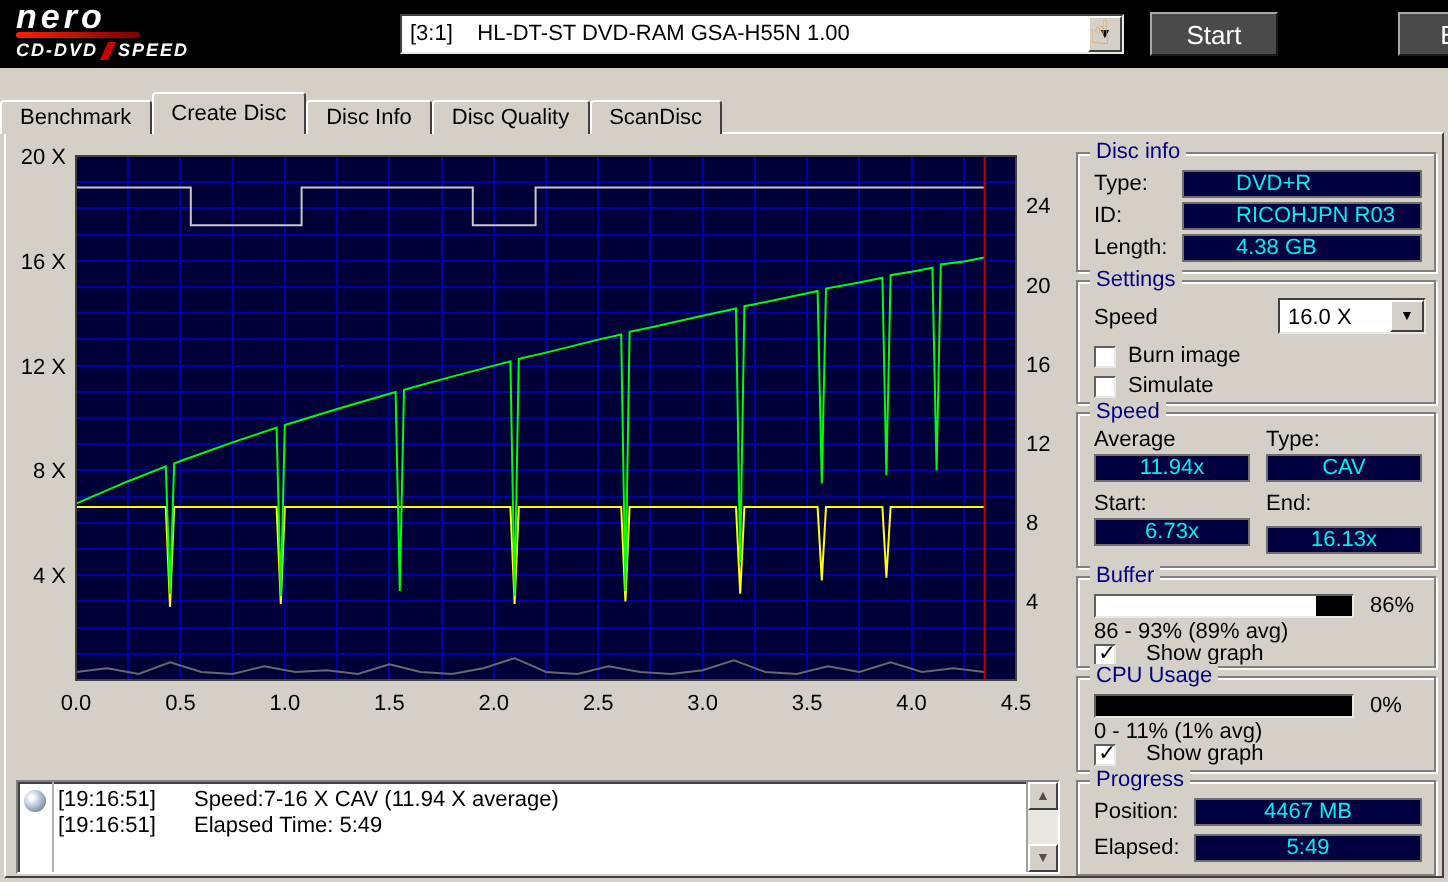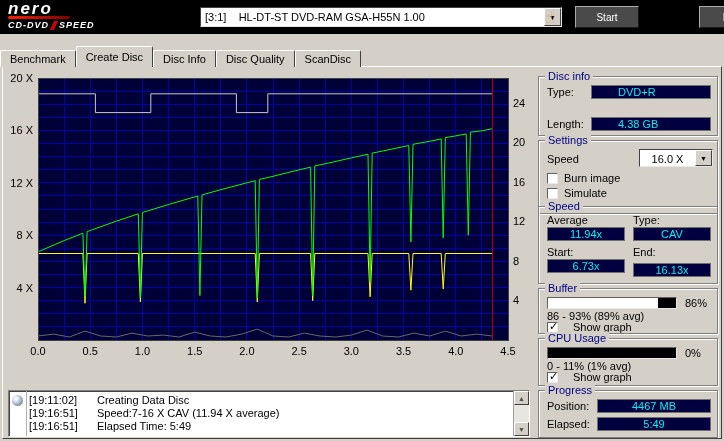--- a/index.html
+++ b/index.html
@@ -14,21 +14,21 @@
   .logo-swoosh{width:62px;height:3px;background:linear-gradient(90deg,#ff2000,#7a0000);border-radius:2px;margin-top:-1px;}
   .logo-sub{display:flex;align-items:center;gap:3px;margin-top:1px;font-size:9px;font-weight:bold;font-style:italic;letter-spacing:1px;}
   .logo-bolt{width:4px;height:9px;background:#d00000;transform:skewX(-25deg);}
   .combo{display:flex;background:#fff;border:1px solid;border-color:#404040 #e8e8e8 #e8e8e8 #404040;}
   .drive-combo{position:absolute;left:160px;top:7px;width:362px;height:20px;margin-left:40px;}
   .combo-text{flex:1;padding:2px 4px;white-space:pre;overflow:hidden;line-height:14px;}
   .combo-btn{width:17px;background:#d4d0c8;border:1px solid;border-color:#fff #404040 #404040 #fff;
              display:flex;align-items:center;justify-content:center;font-size:7px;color:#000;cursor:default;}
   .hand-btn{position:absolute;left:536px;top:4px;width:28px;height:26px;display:flex;align-items:center;justify-content:center;
             font-size:17px;color:#d8a868;cursor:default;}
-  .dark-btn{position:absolute;top:6px;height:22px;background:#4a4a4a;color:#fff;font-size:10px;
+  .dark-btn{position:absolute;top:6px;height:22px;background:#4a4a4a;color:#fff;font-size:13px;
             font-family:"Liberation Sans","DejaVu Sans",sans-serif;
             border:1px solid;border-color:#aaa #1a1a1a #1a1a1a #aaa;cursor:default;}
   .start-btn{left:575px;width:64px;}
   .exit-btn{left:653px;width:64px;margin-left:46px;}
 
   
   .tabpage{position:absolute;left:2px;top:66px;right:2px;bottom:2px;z-index:1;
            border:1px solid;border-color:#fff #404040 #404040 #fff;pointer-events:none;}
   .tabs{position:absolute;left:0;top:47px;height:20px;display:flex;align-items:flex-end;z-index:2;}
   .tab{height:17px;padding:2px 9px 0;background:#d4d0c8;
@@ -54,21 +54,21 @@
   .cbrow{position:absolute;left:8px;display:flex;align-items:center;gap:6px;}
   .pbar{position:absolute;left:8px;top:8px;width:130px;height:12px;background:#000;
         border:1px solid;border-color:#606060 #e8e8e8 #e8e8e8 #606060;}
   .pbar-fill{height:100%;background:#fff;}
 
   .gb-discinfo{top:76px;height:60px;}
   .gb-discinfo .row{position:absolute;left:8px;right:6px;height:14px;display:flex;align-items:center;}
   .gb-discinfo .row .lbl{width:44px;flex:none;}
   .gb-discinfo .row .val{flex:1;padding-left:26px;}
 
-  .gb-settings{top:140px;height:74px;text-align:center;}
+  .gb-settings{top:140px;height:62px;}
   .speed-lbl{position:absolute;left:8px;top:12px;}
   .speed-combo{position:absolute;left:100px;top:8px;width:74px;height:18px;}
 
   .gb-speed{top:206px;height:78px;}
   .sp{position:absolute;}
   .sp-v{width:78px;}
 
   .gb-buffer{top:288px;height:46px;}
   .gb-cpu{top:338px;height:48px;}
   .pct-lbl{position:absolute;left:146px;top:8px;}
@@ -207,20 +207,24 @@
         <text x="449.77777777777777" y="285" text-anchor="middle" fill="#000" font-size="11">4.0</text>
         <text x="502" y="285" text-anchor="middle" fill="#000" font-size="11">4.5</text>
       </svg></div>
 
   <div class="groupbox gb-discinfo">
     <span class="gb-title">Disc info</span>
     <div class="row" style="top:8px;">
       <span class="lbl">Type:</span>
       <span class="val">DVD+R</span>
     </div>
+    <div class="row" style="top:24px;">
+      <span class="lbl">ID:</span>
+      <span class="val">RICOHJPN R03</span>
+    </div>
     <div class="row" style="top:40px;">
       <span class="lbl">Length:</span>
       <span class="val">4.38 GB</span>
     </div>
   </div>
 
   <div class="groupbox gb-settings">
     <span class="gb-title">Settings</span>
     <span class="lbl speed-lbl">Speed</span>
     <div class="combo speed-combo">
@@ -288,24 +292,20 @@
       <span class="val center">5:49</span>
     </div>
   </div>
 
   <div class="logbox">
     <div class="log-gutter">
       <span class="log-icon"></span>
     </div>
     <div class="log-lines">
       <div class="log-line">
-        <span class="log-time">[19:11:02]</span>
-        <span class="log-text">Creating Data Disc</span>
-      </div>
-      <div class="log-line">
         <span class="log-time">[19:16:51]</span>
         <span class="log-text">Speed:7-16 X CAV (11.94 X average)</span>
       </div>
       <div class="log-line">
         <span class="log-time">[19:16:51]</span>
         <span class="log-text">Elapsed Time: 5:49</span>
       </div>
     </div>
     <div class="log-scroll">
       <div class="scroll-btn up">

